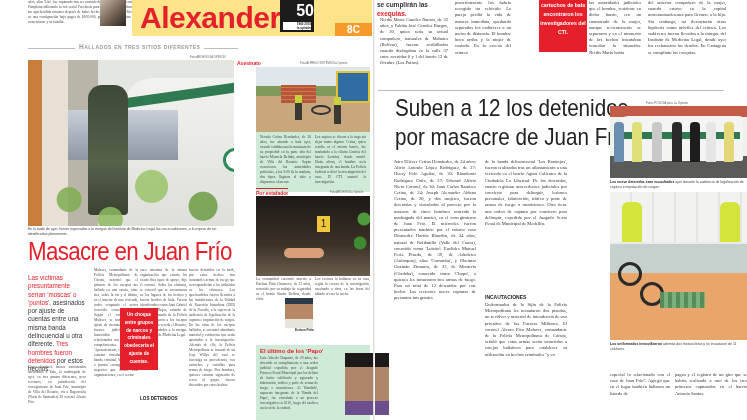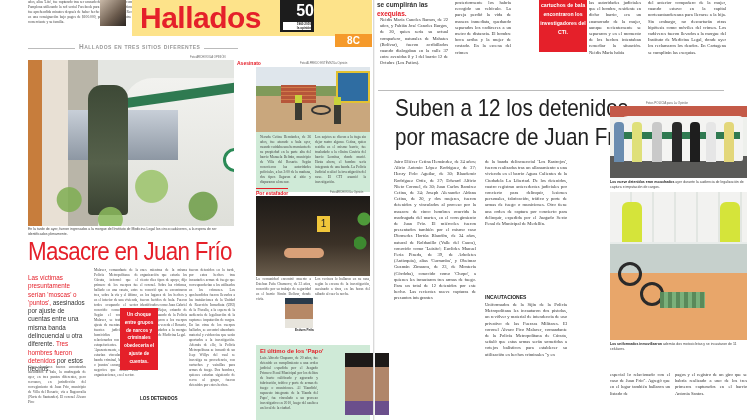--- a/index.html
+++ b/index.html
@@ -10,21 +10,21 @@
   .red { color: #e5202a; }
 
   
   #left-page { left: 0; top: 0; width: 375px; height: 420px; background: #fff; }
   #top-story { left: 28px; top: 0; width: 120px; height: 36px; }
   #top-story-photo { left: 100px; top: 0; width: 26px; height: 26px; background: linear-gradient(135deg,#c9b9a8,#6a5a4c 60%,#2b2622); }
   #section-band { left: 132px; top: 0; width: 240px; height: 36px; background: #fde38a; }
   #section-title { left: 140px; top: 1px; font-family: "Liberation Sans", sans-serif; font-weight: bold; font-size: 30px; color: #e5202a; letter-spacing: -0.5px; }
   #anniv-logo { left: 280px; top: 0; width: 34px; height: 32px; background: #1c1c1c; color: #fff; font-size: 16px; font-weight: bold; text-align: right; line-height: 22px; font-family: "Liberation Sans", sans-serif; }
   #anniv-logo .sm { display:block; font-size: 3px; line-height: 4px; background:#fff; color:#222; margin: 0 3px; }
-  #page-num { left: 335px; top: 34px; width: 37px; height: 13px; background: #f59a2b; color: #fff; font-family: "Liberation Sans", sans-serif; font-weight: bold; font-size: 10px; text-align: center; line-height: 13px; }
+  #page-num { left: 335px; top: 23px; width: 37px; height: 13px; background: #f59a2b; color: #fff; font-family: "Liberation Sans", sans-serif; font-weight: bold; font-size: 10px; text-align: center; line-height: 13px; }
   #kicker-line { left: 28px; top: 48px; width: 210px; height: 1px; background: #bbb; }
   #kicker { left: 75px; top: 43px; background: #fff; padding: 0 4px; font-family: "Liberation Sans", sans-serif; font-size: 6.5px; color: #999; font-variant: small-caps; letter-spacing: 0.5px; font-weight: bold; }
   #credit-main { left: 190px; top: 55px; font-size: 2.8px; color: #666; font-family:"Liberation Sans",sans-serif; }
 
   #main-photo { left: 28px; top: 60px; width: 206px; height: 166px; overflow: hidden; background: linear-gradient(90deg,#c77d3c 0 14px,#e8e0d4 14px 40px,#b9b5a8 40px 70px,#e4e6e2 70px 100%); }
   .truck { position:absolute; left: 95px; top: 18px; width: 120px; height: 150px; background: linear-gradient(180deg,#f2f2ef,#dedfd9); border-radius: 30px 0 0 0; }
   .truck-stripe { position:absolute; left: 95px; top: 30px; width: 120px; height: 10px; background: #2f7a51; transform: skewY(-8deg); }
   .stretcher { position:absolute; left: 40px; top: 50px; width: 110px; height: 50px; background: linear-gradient(180deg,#c8cfd8,#8d97a3); }
   .officer { position:absolute; left: 60px; top: 25px; width: 40px; height: 130px; background: linear-gradient(180deg,#3d4936,#56614b 60%,#3a4232); border-radius: 14px 14px 4px 4px; }
   .emblem { position:absolute; left: 195px; top: 88px; width: 24px; height: 24px; border-radius: 50%; border: 3px solid #2b8a56; background: #fff; }
@@ -103,21 +103,21 @@
 </style>
 </head>
 <body>
 
 <div id="left-page" class="abs"></div>
 
 <div id="top-story" class="abs txt-s">años, alias 'Lito', fue capturado tras ser acusado de extorsionar a un comerciante de Pamplona utilizando la red social Facebook para amenazar a la víctima. La mujer fue aprehendida minutos después de haber hecho efectivo el cobro. Recibió dinero en una consignación bajo pagos de $100.000, para no atentar contra la vida del comerciante y su familia.</div>
 <div id="top-story-photo" class="abs"></div>
 
 <div id="section-band" class="abs"></div>
-<div id="section-title" class="abs">Hallados</div>
+<div id="section-title" class="abs">Alexander</div>
 <div id="anniv-logo" class="abs">
   <span>50</span>
   <span class="sm">1960 2010</span>
   <span class="sm">la opinión</span>
 </div>
 <div id="page-num" class="abs">8C</div>
 
 <div id="kicker-line" class="abs"></div>
 <div id="kicker" class="abs">Hallados en tres sitios diferentes</div>
 <div id="credit-main" class="abs">Foto ARCHIVO/LA OPINIÓN</div>

